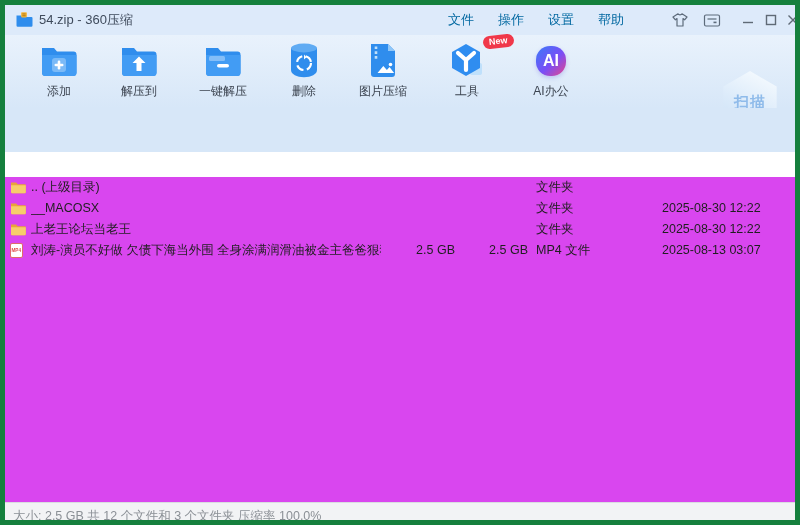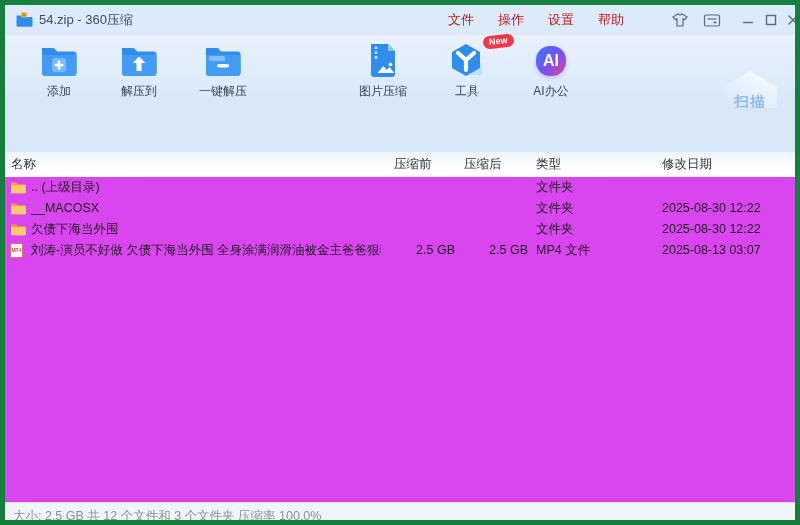--- a/index.html
+++ b/index.html
@@ -3,21 +3,21 @@
 <meta charset="utf-8">
 <style>
   html,body{margin:0;padding:0;width:800px;height:525px;font-family:"Liberation Sans","DejaVu Sans",sans-serif;-webkit-font-smoothing:antialiased;}
   .window{position:absolute;inset:0;width:800px;height:525px;box-sizing:border-box;border:5px solid #15803d;background:#fff;overflow:hidden;}
 
   
   .titlebar{position:absolute;left:0;top:0;width:100%;height:30px;background:#ddeafa;}
   .app-icon{position:absolute;left:10px;top:6px;width:18px;height:18px;}
   .win-title{position:absolute;left:34px;top:0;height:30px;line-height:30px;font-size:13px;color:#3f4b5c;}
   .menubar{position:absolute;left:443px;top:0;height:30px;display:flex;gap:24px;align-items:center;}
-  .menu-item{font-size:13px;color:#b91c1c;cursor:default;}
+  .menu-item{font-size:13px;color:#0369a1;cursor:default;}
   .tb-btn{position:absolute;top:6px;width:22px;height:18px;display:flex;align-items:center;justify-content:center;}
   .tb-shirt{left:664px;} .tb-feedback{left:696px;}
   .tb-min{left:732px;} .tb-max{left:755px;} .tb-close{left:777px;}
 
   
   .toolbar{position:absolute;left:0;top:30px;width:100%;height:73px;background:linear-gradient(180deg,#e9f2fc 0%,#d7e7f8 100%);}
   .tool-btn{position:absolute;top:4px;height:64px;display:flex;flex-direction:column;align-items:center;justify-content:flex-start;cursor:default;}
   .tool-ico{height:44px;display:flex;align-items:center;justify-content:center;position:relative;}
   .tool-label{font-size:12px;color:#3c4450;margin-top:0px;white-space:nowrap;}
   .btn-add{left:22px;width:64px;} .btn-extract{left:100px;width:68px;}
@@ -139,20 +139,31 @@
         <svg width="40" height="34" viewBox="0 0 40 34">
           <path d="M3 4 h12 l3 3.5 h16.5 a3 3 0 0 1 3 3 v18 a3.5 3.5 0 0 1 -3.5 3.5 h-27.5 A3.5 3.5 0 0 1 3 28.5 Z" fill="#2f8ded"></path>
           <path d="M3 11 h34.5 v17.5 a3.5 3.5 0 0 1 -3.5 3.5 h-27.5 A3.5 3.5 0 0 1 3 28.5 Z" fill="#429cf4"></path>
           <rect x="6" y="12" width="16" height="5" rx="1.5" fill="rgba(255,255,255,.35)"></rect>
           <rect x="14" y="20" width="12" height="3.6" rx="1.8" fill="#fff"></rect>
         </svg>
       </div>
       <span class="tool-label">一键解压</span>
     </div>
 
+    <div class="tool-btn btn-delete">
+      <div class="tool-ico">
+        <svg width="34" height="38" viewBox="0 0 34 38">
+          <path d="M4 6 V28 c0 4.2 5.8 7.2 13 7.2 s13 -3 13 -7.2 V6 Z" fill="#2f8ded"></path>
+          <ellipse cx="17" cy="6" rx="13" ry="4.4" fill="#5fabf3"></ellipse>
+          <circle cx="17" cy="21" r="7" fill="none" stroke="#fff" stroke-width="2.2" stroke-dasharray="8 3.5"></circle>
+          <path d="M17 12.6 l2.4 2.6 -2.4 2.2 Z" fill="#fff"></path>
+        </svg>
+      </div>
+      <span class="tool-label">删除</span>
+    </div>
 
     <div class="tool-btn btn-imgcmp">
       <div class="tool-ico">
         <svg width="32" height="38" viewBox="0 0 32 38">
           <path d="M4 2 h17 l7 7 v23 a3 3 0 0 1 -3 3 H7 a3 3 0 0 1 -3 -3 Z" fill="#2f8ded"></path>
           <path d="M21 2 l7 7 h-7 Z" fill="#8ec6f8"></path>
           <line x1="9" y1="4.5" x2="9" y2="19" stroke="#bfe0fb" stroke-width="2.6" stroke-dasharray="2.6 2.2"></line>
           <circle cx="23.5" cy="22.5" r="1.8" fill="#fff"></circle>
           <path d="M10.5 31 l5.8-7 3.6 4 2.6-3 4.6 6 Z" fill="#fff"></path>
         </svg>
@@ -221,27 +232,20 @@
 
     <div class="search-field">
       <input class="search-input" type="text" placeholder="搜索包内文件" style="">
       <svg width="16" height="16" viewBox="0 0 16 16">
         <circle cx="6.8" cy="6.8" r="4.6" fill="none" stroke="#3f8ae0" stroke-width="1.8"></circle>
         <line x1="10.3" y1="10.3" x2="14.2" y2="14.2" stroke="#3f8ae0" stroke-width="1.8" stroke-linecap="round"></line>
       </svg>
     </div>
   </div>
 
-  <div class="tbl-header">
-    <span class="hdr-cell h-name">名称</span>
-    <span class="hdr-cell h-packed">压缩前</span>
-    <span class="hdr-cell h-unpacked">压缩后</span>
-    <span class="hdr-cell h-type">类型</span>
-    <span class="hdr-cell h-date">修改日期</span>
-  </div>
 
   <div class="listarea">
 
     <div class="row r0">
       <span class="cell c-icon">
         <svg width="16" height="13" viewBox="0 0 16 13">
             <path d="M1 1.5 h5.2 l1.5 1.8 H15 a.8.8 0 0 1 .8.8 V11 a1.2 1.2 0 0 1 -1.2 1.2 H2.2 A1.2 1.2 0 0 1 1 11 Z" fill="#e9a33b"></path>
             <path d="M1 4.3 h14.8 V11 a1.2 1.2 0 0 1 -1.2 1.2 H2.2 A1.2 1.2 0 0 1 1 11 Z" fill="#f7cd6b"></path>
           </svg>
       </span>
@@ -266,21 +270,21 @@
       <span class="cell c-date">2025-08-30 12:22</span>
     </div>
 
     <div class="row r2">
       <span class="cell c-icon">
         <svg width="16" height="13" viewBox="0 0 16 13">
             <path d="M1 1.5 h5.2 l1.5 1.8 H15 a.8.8 0 0 1 .8.8 V11 a1.2 1.2 0 0 1 -1.2 1.2 H2.2 A1.2 1.2 0 0 1 1 11 Z" fill="#e9a33b"></path>
             <path d="M1 4.3 h14.8 V11 a1.2 1.2 0 0 1 -1.2 1.2 H2.2 A1.2 1.2 0 0 1 1 11 Z" fill="#f7cd6b"></path>
           </svg>
       </span>
-      <span class="cell c-name">欠债下海当外围</span>
+      <span class="cell c-name">上老王论坛当老王</span>
       <span class="cell c-packed"></span>
       <span class="cell c-unpacked"></span>
       <span class="cell c-type">文件夹</span>
       <span class="cell c-date">2025-08-30 12:22</span>
     </div>
 
     <div class="row r3">
       <span class="cell c-icon">
         <span class="mp4icon">
             <span>MP4</span>

